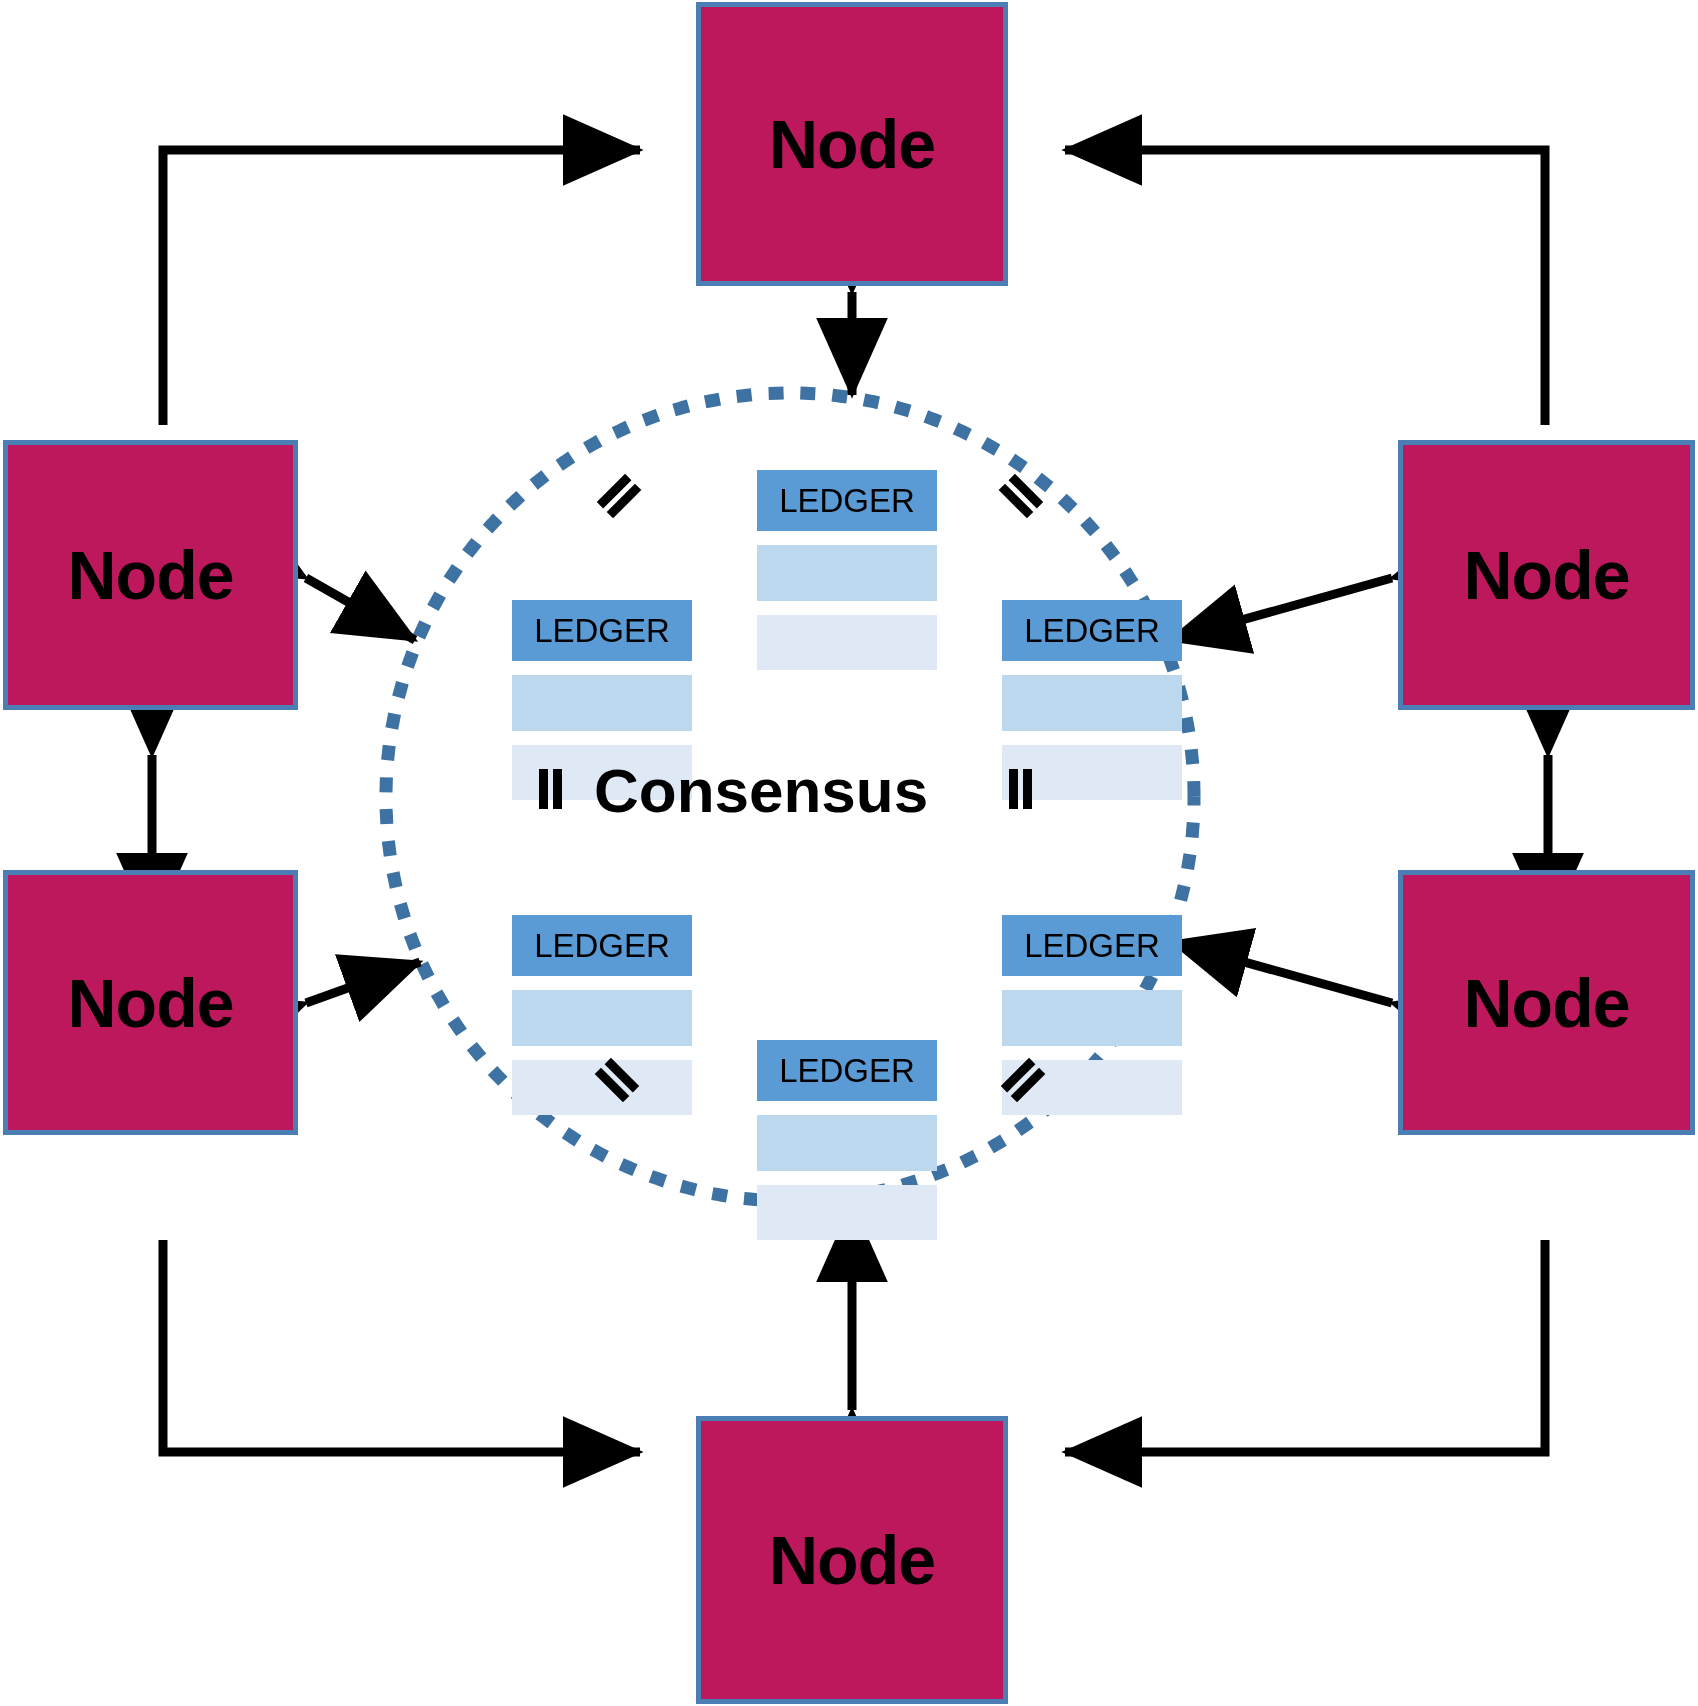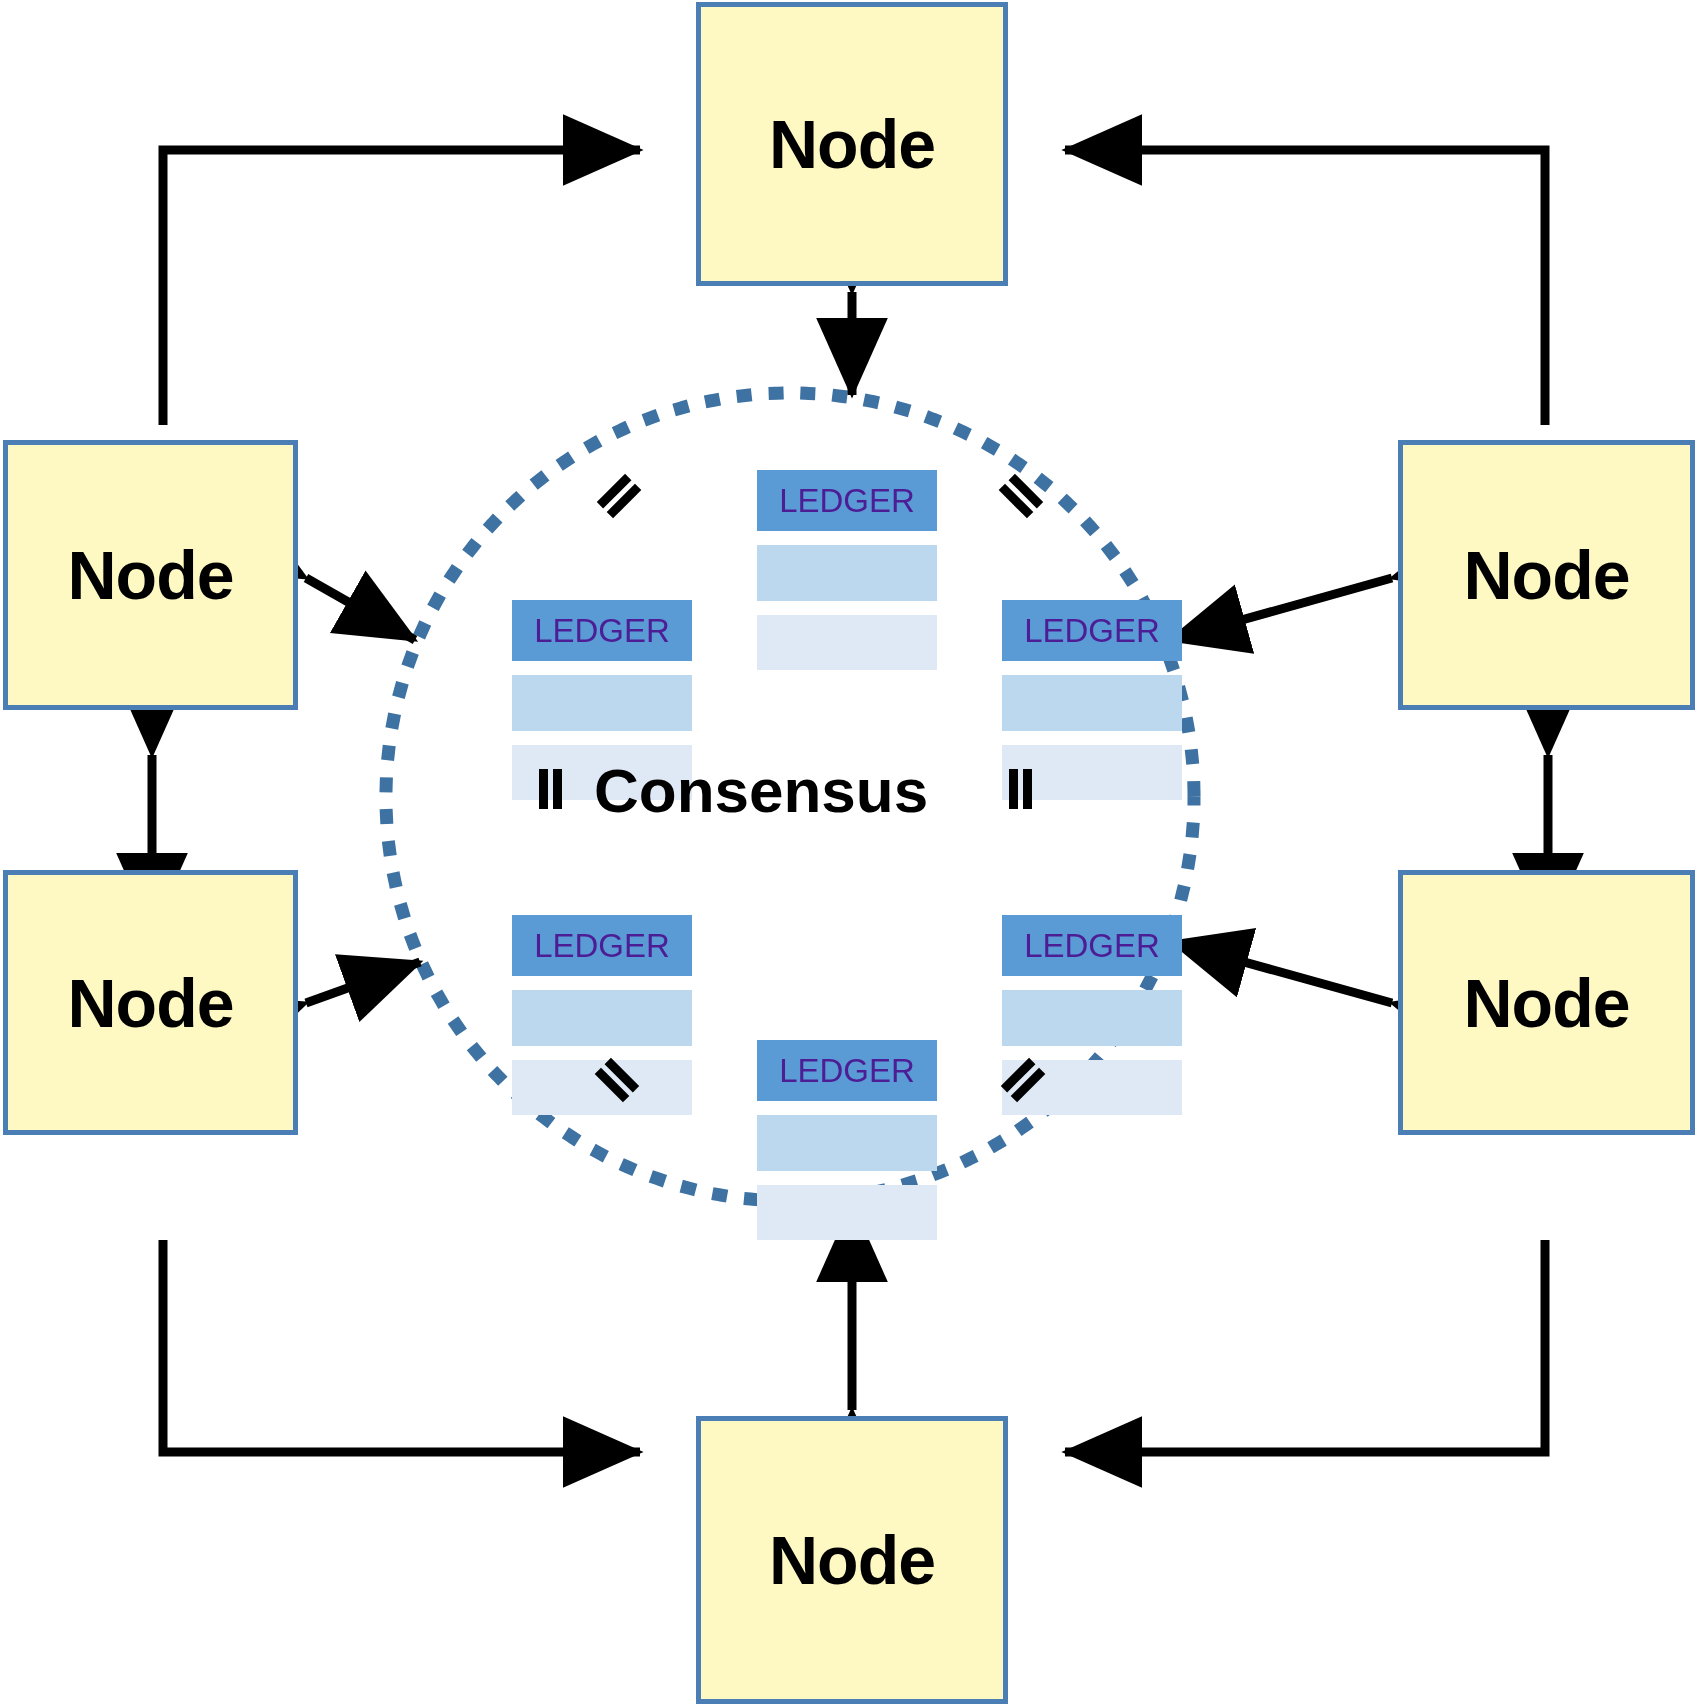--- a/index.html
+++ b/index.html
@@ -21,41 +21,41 @@
   #wires {
     position: absolute;
     left: 0;
     top: 0;
     width: 1698px;
     height: 1706px;
   }
   .node-box {
     position: absolute;
     box-sizing: border-box;
-    background: #fef9c3;
+    background: #be185d;
     border: 5px solid #4a7eb5;
     display: flex;
     align-items: center;
     justify-content: center;
   }
   .node-label {
     font-family: "Liberation Sans", sans-serif;
     font-weight: bold;
     font-size: 68px;
     color: #000000;
     letter-spacing: -1px;
     line-height: 1;
   }
   .ledger-card {
     position: absolute;
     width: 180px;
   }
   .ledger-head {
     background: #5b9bd5;
-    color: #4c1d95;
+    color: #000000;
     font-family: "Liberation Sans", sans-serif;
     font-size: 33px;
     line-height: 61px;
     height: 61px;
     text-align: center;
     letter-spacing: 0px;
     white-space: nowrap;
   }
   .ledger-row-a {
     background: #bcd8ef;

